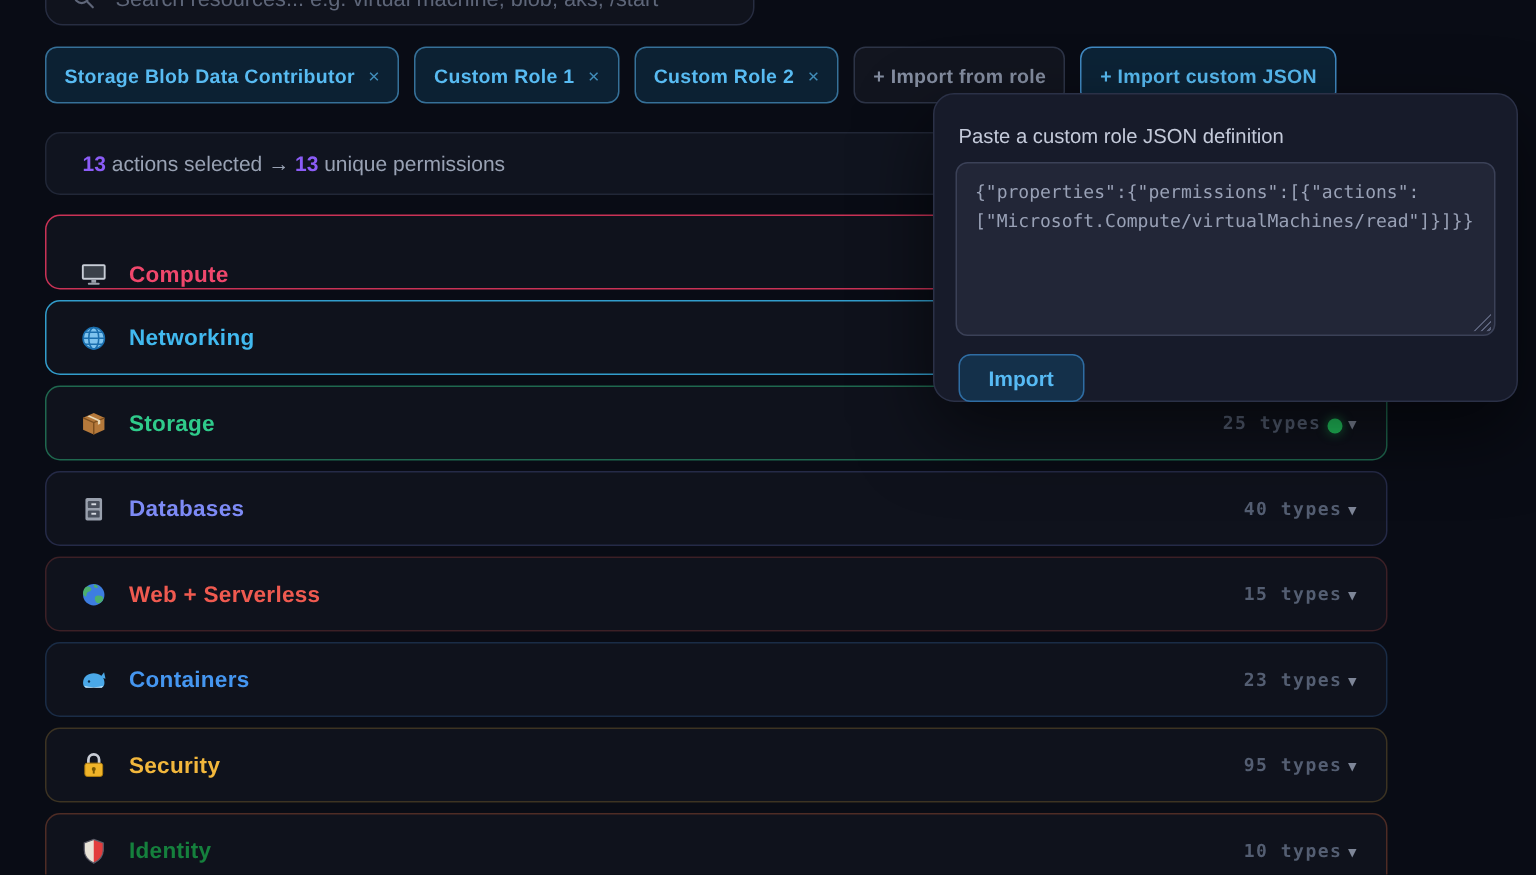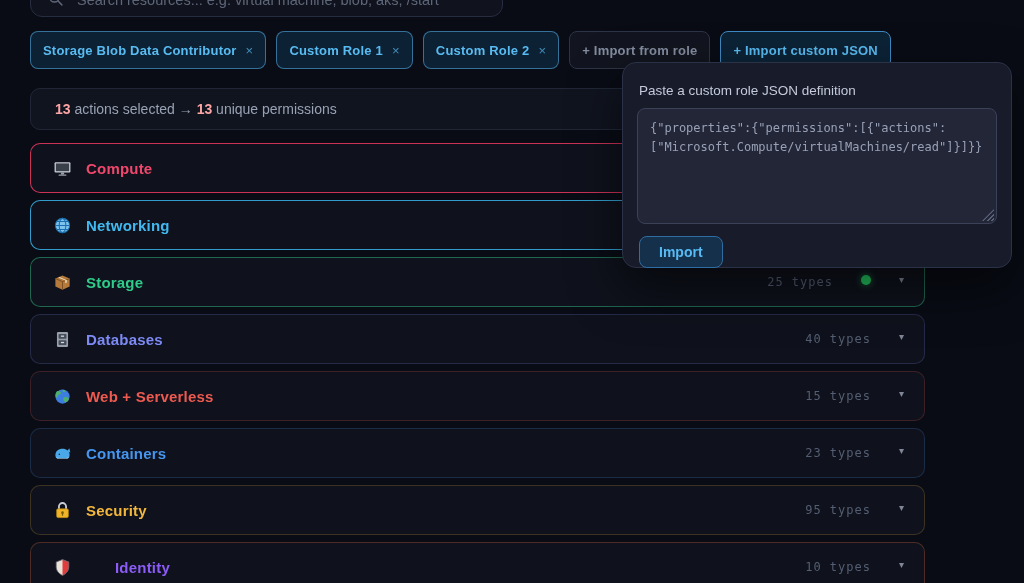--- a/index.html
+++ b/index.html
@@ -36,33 +36,33 @@
   .chip-active { background:#0c2336; border:1px solid #4089c2; color:#58bbf2;text-align:right; }
   .chip-close  { color:#58bbf2; opacity:.7; font-size:13px; font-weight:400; }
 
   
   .summary {
     position:absolute; left:30px; top:88px; width:895px; height:42px;
     background:#10141f; border:1px solid #212737; border-radius:10px;
     display:flex; align-items:center; padding:0 24px;
     color:#99a2b4; font-size:14px; white-space:pre;
   }
-  .summary b { color:#fca5a5; font-weight:700; }
+  .summary b { color:#8b5cf6; font-weight:700; }
 
   
   .catlist { position:absolute; left:30px; top:143px; width:895px; display:flex; flex-direction:column; gap:7px; }
   .cat-row {
     height:50px; flex:0 0 50px; border-radius:10px; background:#0f121c;
     border:1px solid #1d2232; display:flex; align-items:center;
     padding:0 20px 0 22px; gap:14px; cursor:pointer;
   }
   .cat-icon { width:19px; height:19px; display:inline-flex; }
   .cat-icon svg { width:19px; height:19px; }
   .cat-label { font-size:15px; font-weight:700; letter-spacing:.2px; }
-  .cat-right { margin-left:auto; display:flex; align-items:flex-start; gap:28px; }
+  .cat-right { margin-left:auto; display:flex; align-items:flex-end; gap:4px;font-weight:bold; }
   .cat-types { font-family:"DejaVu Sans Mono",monospace; font-size:12px; color:#545e72; letter-spacing:1px; }
   .cat-dot   { width:10px; height:10px; border-radius:50%; box-shadow:0 0 7px rgba(34,197,94,.6); }
   .cat-chevron { color:#7e8698; font-size:10px; line-height:1; }
 
   
   .popover {
     position:absolute; left:622px; top:62px; width:390px; height:206px;
     background:#171b2a; border:1px solid #2b3147; border-radius:14px;
     box-shadow:0 20px 50px rgba(0,0,0,.55); z-index:10; padding:18px 14px 0 14px;
   }
@@ -118,21 +118,21 @@
     <div class="chip chip-active">
     <span class="chip-label">+ Import custom JSON</span>
 
   </div>
   </div>
 
 <div class="summary"><b>13</b><span> actions selected </span><span>→</span><b> 13</b><span> unique permissions</span>
 </div>
 
 <div class="catlist">
-    <div class="cat-row" style="border-color: rgba(235, 56, 96, 0.85);">
+    <div class="cat-row" style="border-color: rgba(235, 56, 96, 0.85); align-items: flex-end;">
     <span class="cat-icon">
         <svg viewBox="0 0 24 24">
           <rect x="2" y="4" width="20" height="13" rx="1.5" fill="#c8cdd6"></rect>
           <rect x="3.6" y="5.6" width="16.8" height="9.8" fill="#3a4049"></rect>
           <rect x="10" y="17" width="4" height="2.6" fill="#9aa1ac"></rect>
           <rect x="7" y="19.6" width="10" height="1.7" rx="0.8" fill="#9aa1ac"></rect>
         </svg>
       </span>
     <span class="cat-label" style="color: rgb(240, 71, 108);">Compute</span>
     <span class="cat-right">
@@ -240,21 +240,21 @@
     </span>
   </div>
     <div class="cat-row" style="border-color: rgba(244, 112, 60, 0.28);">
     <span class="cat-icon">
         <svg viewBox="0 0 24 24">
           <path d="M12 2l8 3v6c0 5-3.5 9-8 11-4.5-2-8-6-8-11V5z" fill="#e8e3d8"></path>
           <path d="M12 2l8 3v6c0 5-3.5 9-8 11z" fill="#e23d3d"></path>
           <path d="M12 2l8 3v6c0 5-3.5 9-8 11-4.5-2-8-6-8-11V5z" fill="none" stroke="#5a5a66" stroke-width="1"></path>
         </svg>
       </span>
-    <span class="cat-label" style="color: #8b5cf6; margin-left: 29px;">Identity</span>
+    <span class="cat-label" style="color: #15803d;">Identity</span>
     <span class="cat-right">
       <span class="cat-types">10 types</span>
 
       <span class="cat-chevron">▾</span>
     </span>
   </div>
   </div>
 
 <div class="popover">
   <div class="pop-title">Paste a custom role JSON definition</div>

